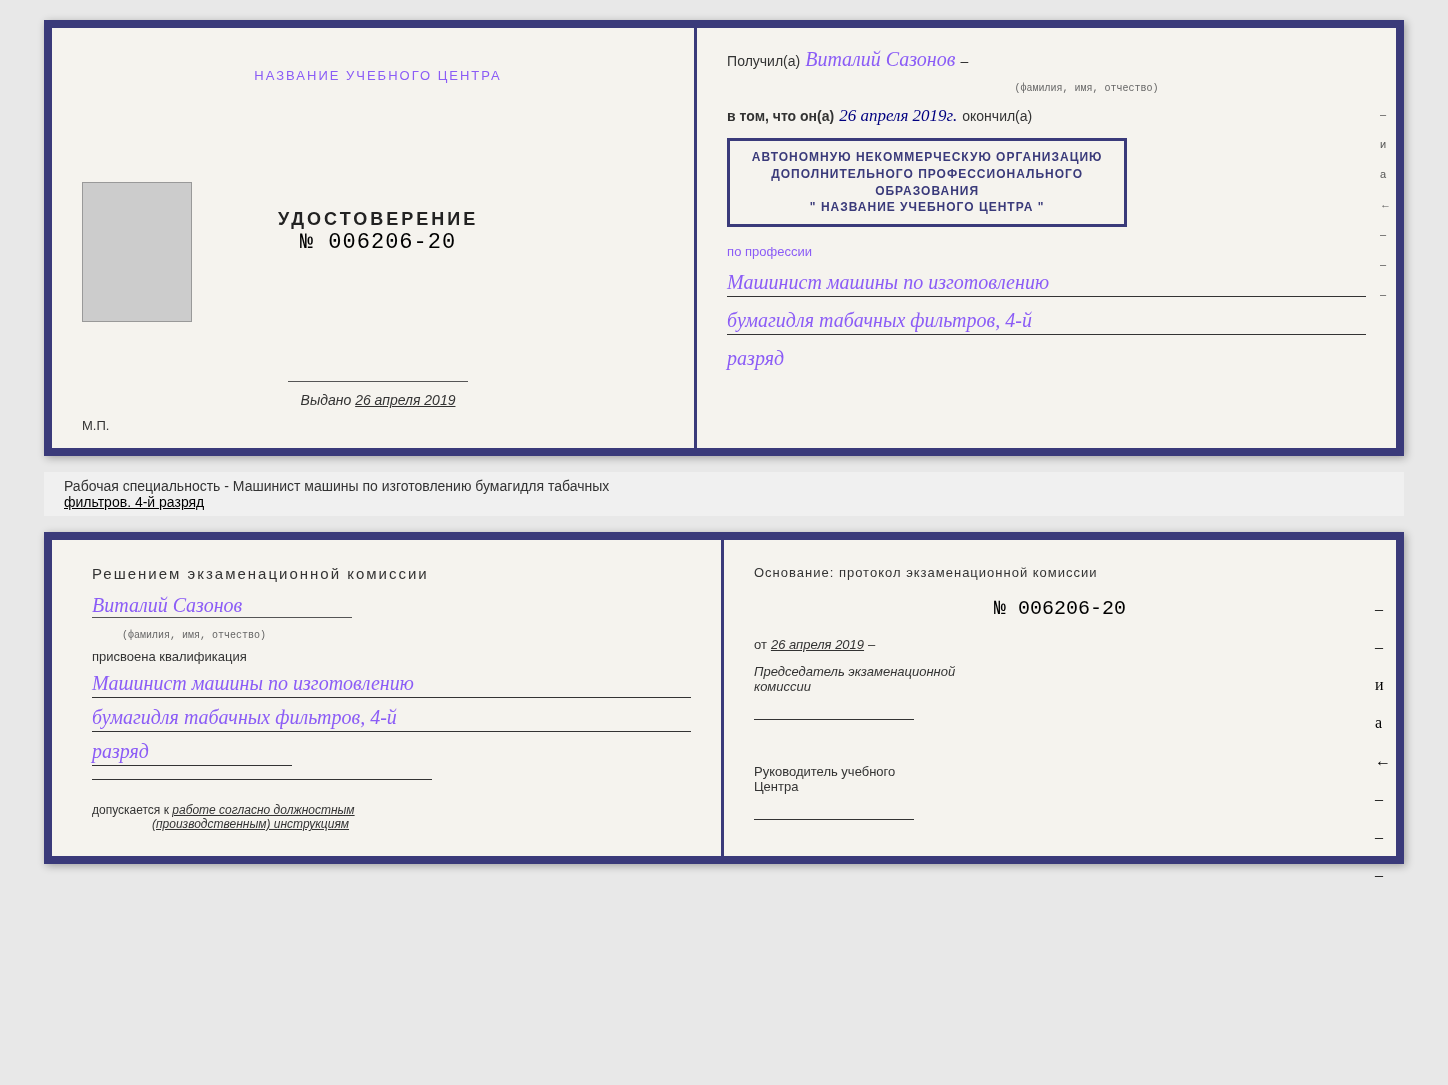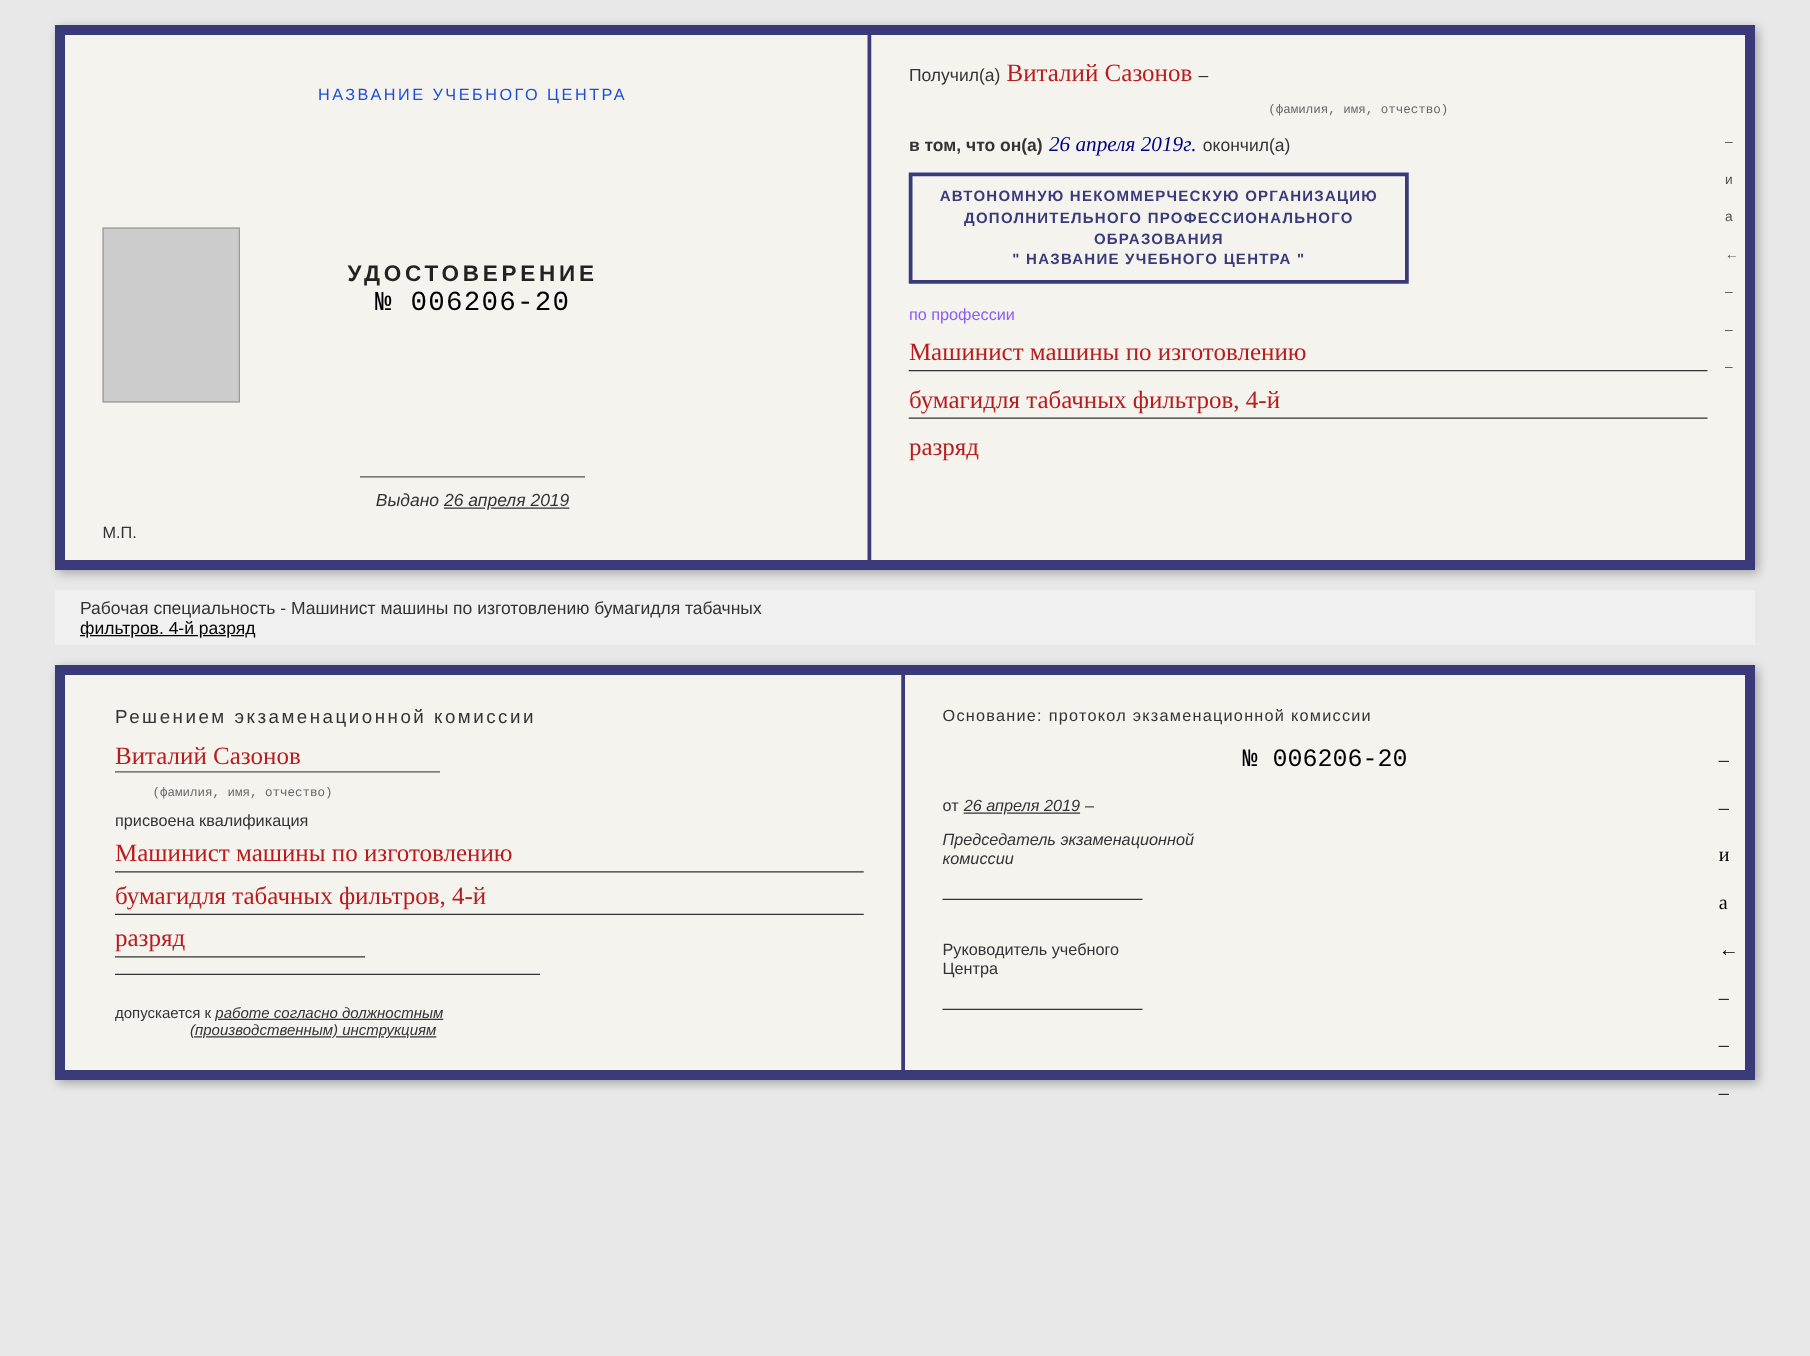--- a/index.html
+++ b/index.html
@@ -42,21 +42,21 @@
       display: flex;
       flex-direction: column;
       gap: 12px;
       position: relative;
     }
 
     .center-title {
       text-align: center;
       font-size: 13px;
       letter-spacing: 2px;
-      color: #1d4ed8;
+      color: #8b5cf6;
       text-transform: uppercase;
       font-family: Arial, sans-serif;
       font-weight: 500;
       margin-top: 10px;
     }
 
     .udostoverenie-block {
       text-align: center;
     }
 
@@ -113,22 +113,23 @@
       font-family: Arial, sans-serif;
       color: #333;
       display: flex;
       align-items: baseline;
       gap: 5px;
       flex-wrap: wrap;
     }
 
     .handwritten {
       font-family: 'Comic Sans MS', cursive, 'Brush Script MT', cursive;
-      color: #b91c1c;
+      color: #8b5cf6;
       font-size: 20px;
+      font-style: italic;
     }
 
     .handwritten-medium {
       font-family: 'Comic Sans MS', cursive;
       color: #000080;
       font-size: 17px;
       font-style: italic;
     }
 
     .small-label {
@@ -418,21 +419,21 @@
       <span style="text-decoration:underline; font-style:italic;">26 апреля 2019</span>
       <span class="dash-right" style="position:static;">–</span>
     </div>
 
     <div style="font-style:italic;">
       <div class="podpis-label">Председатель экзаменационной</div>
       <div class="podpis-label">комиссии</div>
       <div class="signature-line"></div>
     </div>
 
-    <div style="margin-top:20px;">
+    <div style="margin-top:32px;">
       <div class="podpis-label">Руководитель учебного</div>
       <div class="podpis-label">Центра</div>
       <div class="signature-line"></div>
     </div>
 
     <div class="right-side-labels">
       <span>–</span>
       <span>–</span>
       <span>и</span>
       <span>а</span>

